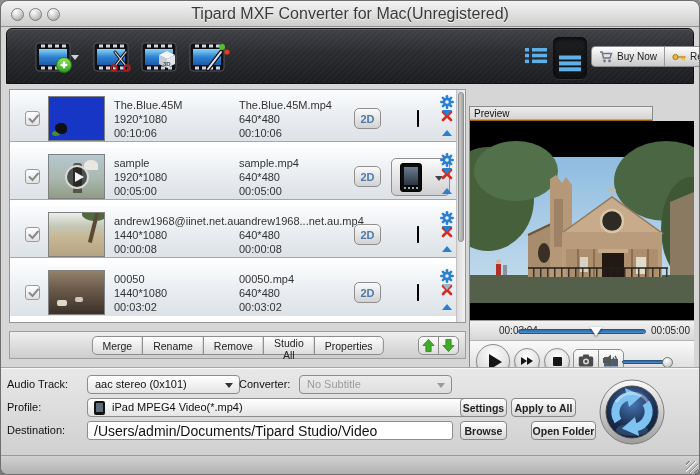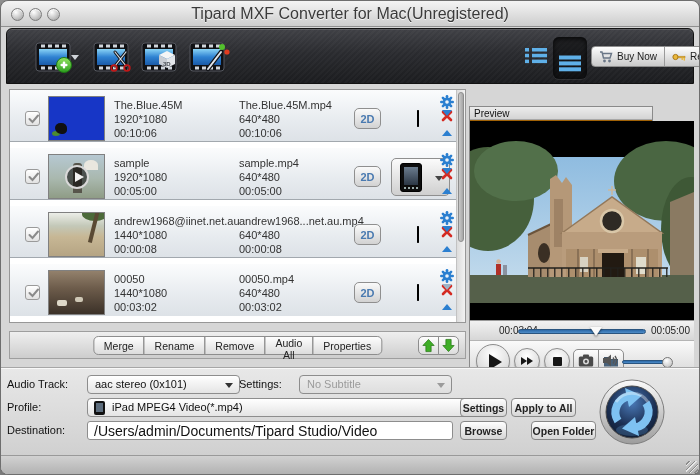--- a/index.html
+++ b/index.html
@@ -544,21 +544,21 @@
     <div class="vscroll">
       <div class="vthumb"></div>
     </div>
   </div>
 
   <div class="actionbar">
     <div class="segment">
       <button class="segbtn">Merge</button>
       <button class="segbtn">Rename</button>
       <button class="segbtn">Remove</button>
-      <button class="segbtn">Audio All</button>
+      <button class="segbtn">Studio All</button>
       <button class="segbtn">Properties</button>
     </div>
     <div class="updown">
       <button class="udbtn">
         <svg width="15" height="15" viewBox="0 0 16 16">
           <path d="M8 1.5 L14 8 H10.8 V14.5 H5.2 V8 H2 Z" fill="#3fae27" stroke="#2a7a18" stroke-width="0.8"></path>
           </svg>
       </button>
       <button class="udbtn">
         <svg width="15" height="15" viewBox="0 0 16 16">
@@ -650,21 +650,21 @@
       </div>
     </div>
   </div>
 
   <div class="bottombar">
     <div class="flabel fl1">Audio Track:</div>
     <div class="select sel-audio">
       <span class="sval">aac stereo (0x101)</span>
       <span class="caret"></span>
     </div>
-    <div class="flabel fl1" style="left:238px;width:52px;">Settings:</div>
+    <div class="flabel fl1" style="left:238px;width:52px;">Converter:</div>
     <div class="select sel-sub">
       <span class="sval">No Subtitle</span>
       <span class="caret"></span>
     </div>
 
     <div class="flabel fl2">Profile:</div>
     <div class="select sel-profile">
       <span class="minipad"></span>
       <span class="sval">iPad MPEG4 Video(*.mp4)</span>
       <span class="caret"></span>

